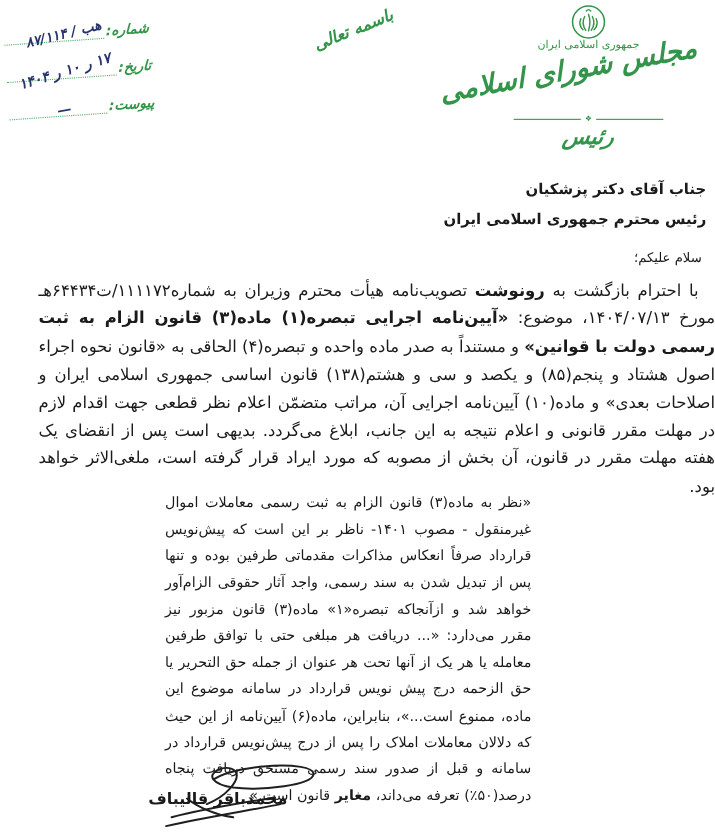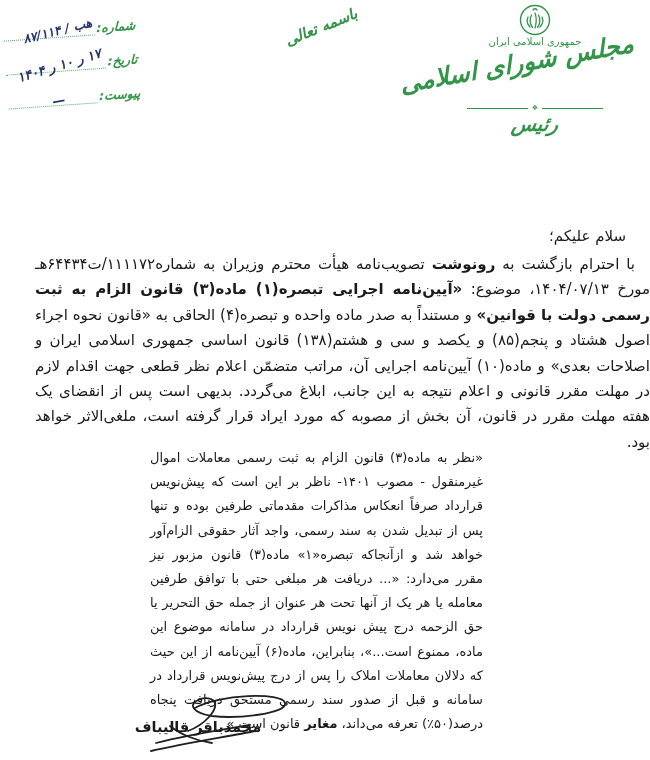--- a/index.html
+++ b/index.html
@@ -35,21 +35,21 @@
     transform:rotate(-10deg) skewX(-4deg);
   }
   .em-divider{position:absolute;top:105px;left:32px;right:32px;display:flex;align-items:center;gap:4px;}
   .em-divider .dl{flex:1;height:1px;background:#339549;}
   .em-divider .diamond{color:#339549;font-size:7px;line-height:7px;}
   .rais{position:absolute;top:112px;width:100%;text-align:center;color:#339549;
     font-size:20px;font-weight:700;font-style:italic;transform:skewX(-8deg);}
 
   
   .recipient{position:absolute;right:8px;left:220px;top:158px;font-size:13.5px;font-weight:700;line-height:28px;text-align:right;}
-  .salutation{position:absolute;right:24px;top:227px;font-size:15px;text-align:right;}
+  .salutation{position:absolute;right:12px;top:227px;font-size:12px;text-align:right;}
   .para-main{
     position:absolute;right:0;left:35px;top:252px;
     font-size:15px;line-height:25.4px;text-align:justify;text-indent:15px;
   }
   .para-quote{
     position:absolute;right:167px;width:333px;top:446px;
     font-size:13px;line-height:24.2px;text-align:justify;
   }
 
   
@@ -99,20 +99,24 @@
     <div class="republic">جمهوری اسلامی ایران</div>
     <div class="majlis">مجلس شورای اسلامی</div>
     <div class="em-divider">
       <span class="dl"></span>
       <span class="diamond">❖</span>
       <span class="dl"></span>
     </div>
     <div class="rais">رئیس</div>
   </div>
 
+  <div class="recipient">
+    <div>جناب آقای دکتر پزشکیان</div>
+    <div>رئیس محترم جمهوری اسلامی ایران</div>
+  </div>
 
   <div class="salutation">سلام علیکم؛</div>
 
   <div class="para-main"><span>با احترام بازگشت به </span><span class="b">رونوشت</span><span> تصویب‌نامه هیأت محترم وزیران به شماره۱۱۱۱۷۲/ت۶۴۴۳۴هـ مورخ ۱۴۰۴/۰۷/۱۳، موضوع: </span><span class="b">«آیین‌نامه اجرایی تبصره(۱) ماده(۳) قانون الزام به ثبت رسمی دولت با قوانین»</span><span> و مستنداً به صدر ماده واحده و تبصره(۴) الحاقی به «قانون نحوه اجراء اصول هشتاد و پنجم(۸۵) و یکصد و سی و هشتم(۱۳۸) قانون اساسی جمهوری اسلامی ایران و اصلاحات بعدی» و ماده(۱۰) آیین‌نامه اجرایی آن، مراتب متضمّن اعلام نظر قطعی جهت اقدام لازم در مهلت مقرر قانونی و اعلام نتیجه به این جانب، ابلاغ می‌گردد. بدیهی است پس از انقضای یک هفته مهلت مقرر در قانون، آن بخش از مصوبه که مورد ایراد قرار گرفته است، ملغی‌الاثر خواهد بود.</span></div>
 
   <div class="para-quote"><span>«نظر به ماده(۳) قانون الزام به ثبت رسمی معاملات اموال غیرمنقول - مصوب ۱۴۰۱- ناظر بر این است که پیش‌نویس قرارداد صرفاً انعکاس مذاکرات مقدماتی طرفین بوده و تنها پس از تبدیل شدن به سند رسمی، واجد آثار حقوقی الزام‌آور خواهد شد و ازآنجاکه تبصره«۱» ماده(۳) قانون مزبور نیز مقرر می‌دارد: «... دریافت هر مبلغی حتی با توافق طرفین معامله یا هر یک از آنها تحت هر عنوان از جمله حق التحریر یا حق الزحمه درج پیش نویس قرارداد در سامانه موضوع این ماده، ممنوع است...»، بنابراین، ماده(۶) آیین‌نامه از این حیث که دلالان معاملات املاک را پس از درج پیش‌نویس قرارداد در سامانه و قبل از صدور سند رسمی مستحق دریافت پنجاه درصد(۵۰٪) تعرفه می‌داند، </span><span class="b">مغایر</span><span> قانون است.»</span></div>
 
   <svg class="sig-svg" width="230" height="74" viewBox="0 0 230 74">
     <g fill="none" stroke="#1f1f1f" stroke-width="1.8" stroke-linecap="round">
       <path d="M95,22 C118,8 183,6 185,17 C187,28 136,33 112,30 C93,27 88,19 98,14 C105,10.5 113,12 115,17 C117,24 106,38 88,45"></path>

